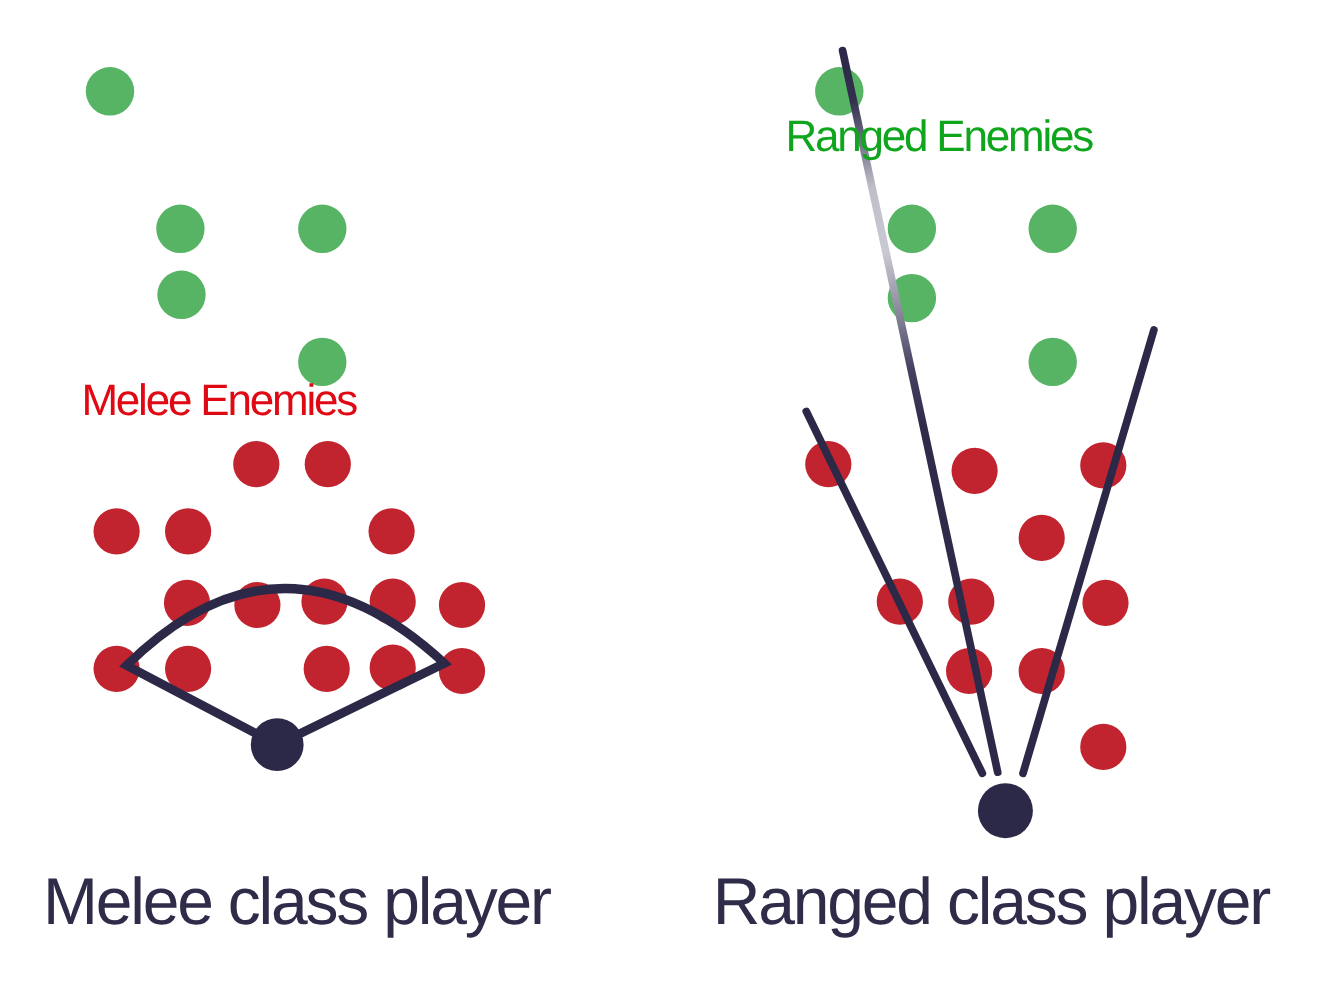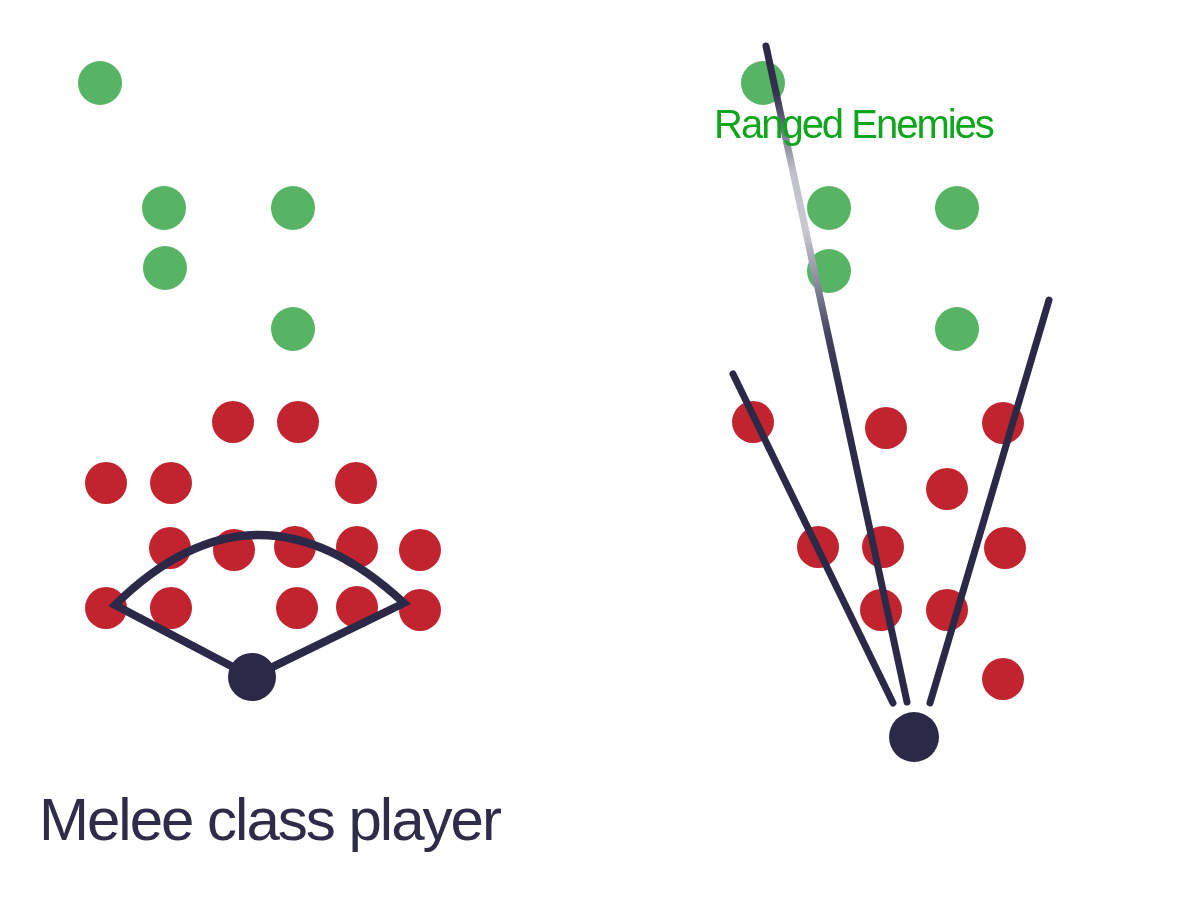--- a/index.html
+++ b/index.html
@@ -93,19 +93,21 @@
         <line x1="766" y1="46" x2="907" y2="702" stroke="url(#fade-line-gradient)" stroke-width="7" stroke-linecap="round"></line>
         <line x1="733" y1="374" x2="893" y2="703" stroke="#2b2947" stroke-width="7" stroke-linecap="round"></line>
         <line x1="1049" y1="300" x2="930" y2="703" stroke="#2b2947" stroke-width="7" stroke-linecap="round"></line>
       </g>
     <g id="players-layer">
         <circle cx="252" cy="677" r="24" fill="#2b2947"></circle>
         <circle cx="914" cy="737" r="25" fill="#2b2947"></circle>
       </g>
   </svg>
 
+  <div class="label enemy-label" id="melee-enemies-label" style="color: rgb(224, 8, 19);">Melee Enemies</div>
 
   <div class="label enemy-label" id="ranged-enemies-label" style="color: rgb(15, 165, 28);">Ranged Enemies</div>
 
   <div class="label caption-label" id="melee-caption" style="color: rgb(46, 44, 73);">Melee class player</div>
 
+  <div class="label caption-label" id="ranged-caption" style="color: rgb(46, 44, 73);">Ranged class player</div>
 
 </div>
 
 </body></html>

